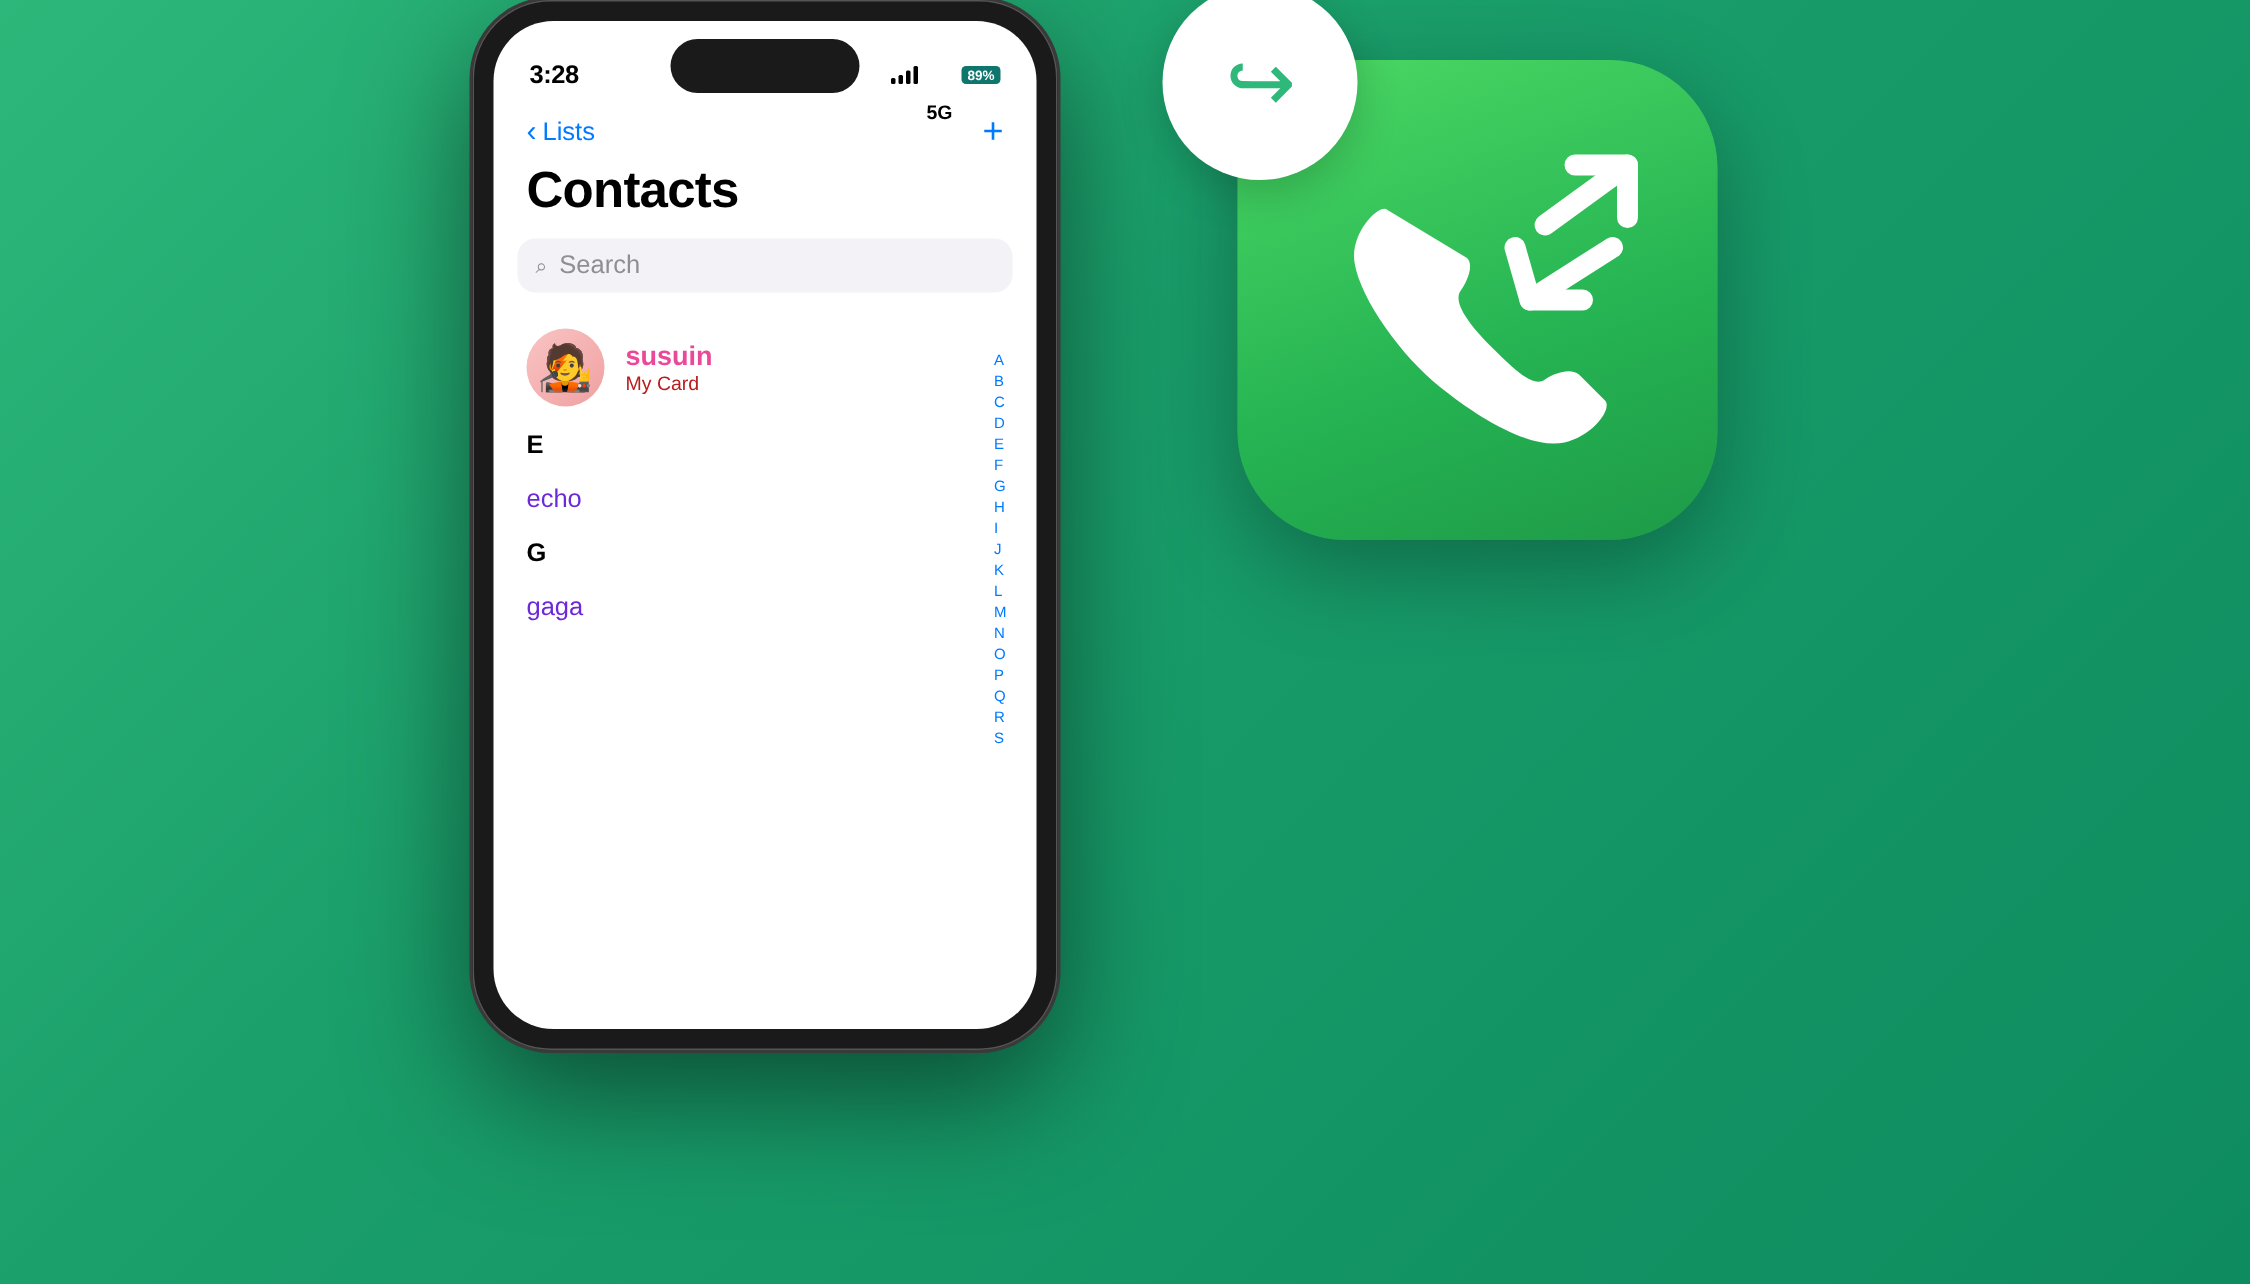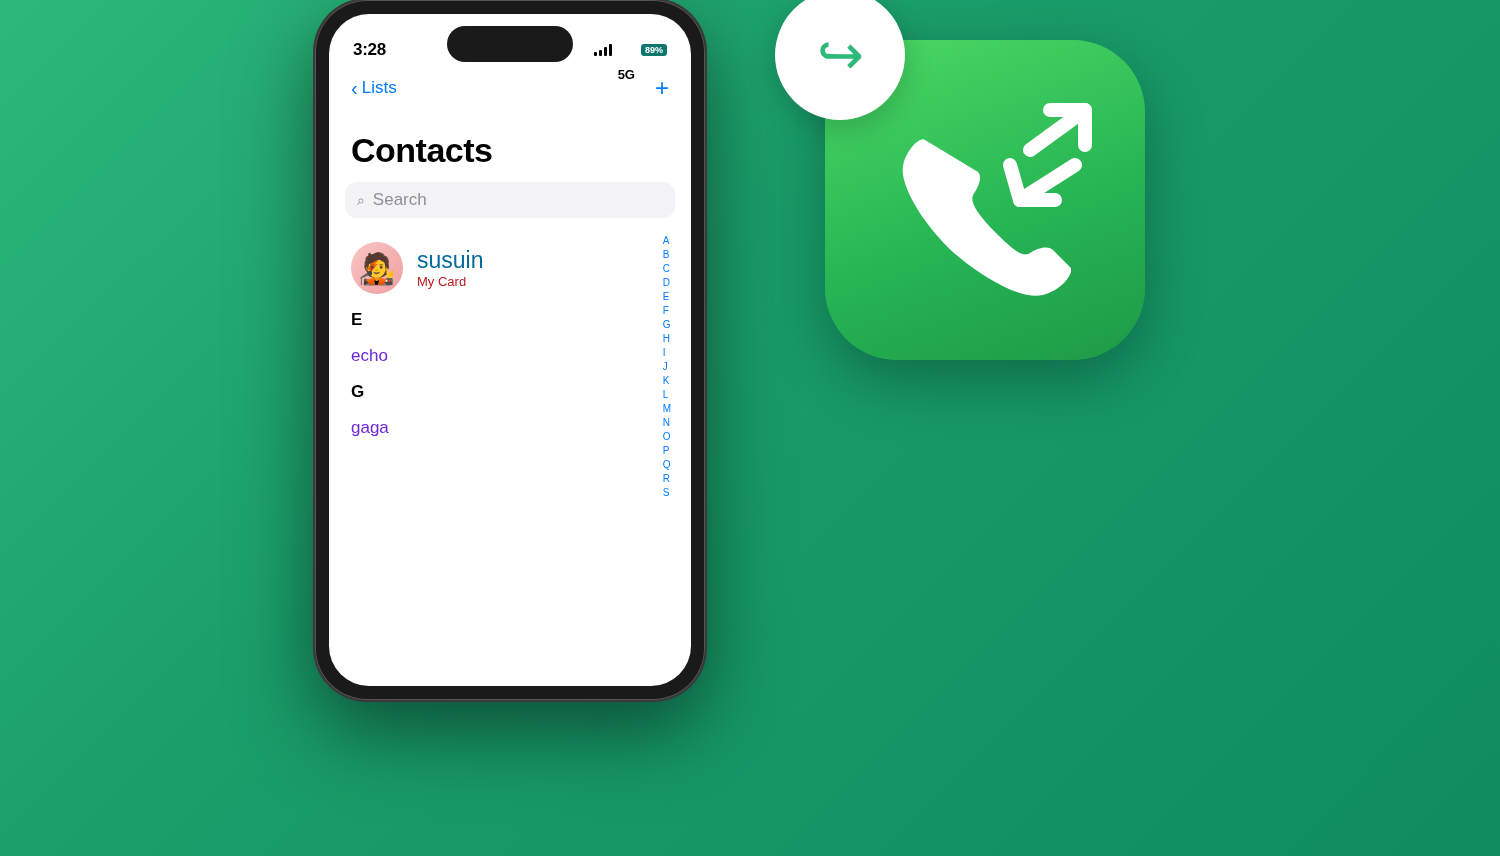--- a/index.html
+++ b/index.html
@@ -151,21 +151,20 @@
       line-height: 1;
     }
 
     
     .contacts-title {
       font-size: 34px;
       font-weight: 700;
       color: #000;
       padding: 0 22px 12px;
       letter-spacing: -0.5px;
-      margin-top: 23px;
     }
 
     
     .search-bar {
       margin: 0 16px 16px;
       background: #f2f2f7;
       border-radius: 12px;
       display: flex;
       align-items: center;
       padding: 8px 12px;
@@ -203,23 +202,23 @@
       flex-shrink: 0;
     }
 
     .avatar-emoji {
       font-size: 30px;
     }
 
     .card-info {}
 
     .card-name {
-      font-size: 23px;
-      font-weight: 400;
-      color: #0369a1;
+      font-size: 18px;
+      font-weight: 700;
+      color: #ec4899;
     }
 
     .card-subtitle {
       font-size: 13px;
       color: #b91c1c;
     }
 
     
     .alpha-index {
       position: absolute;

